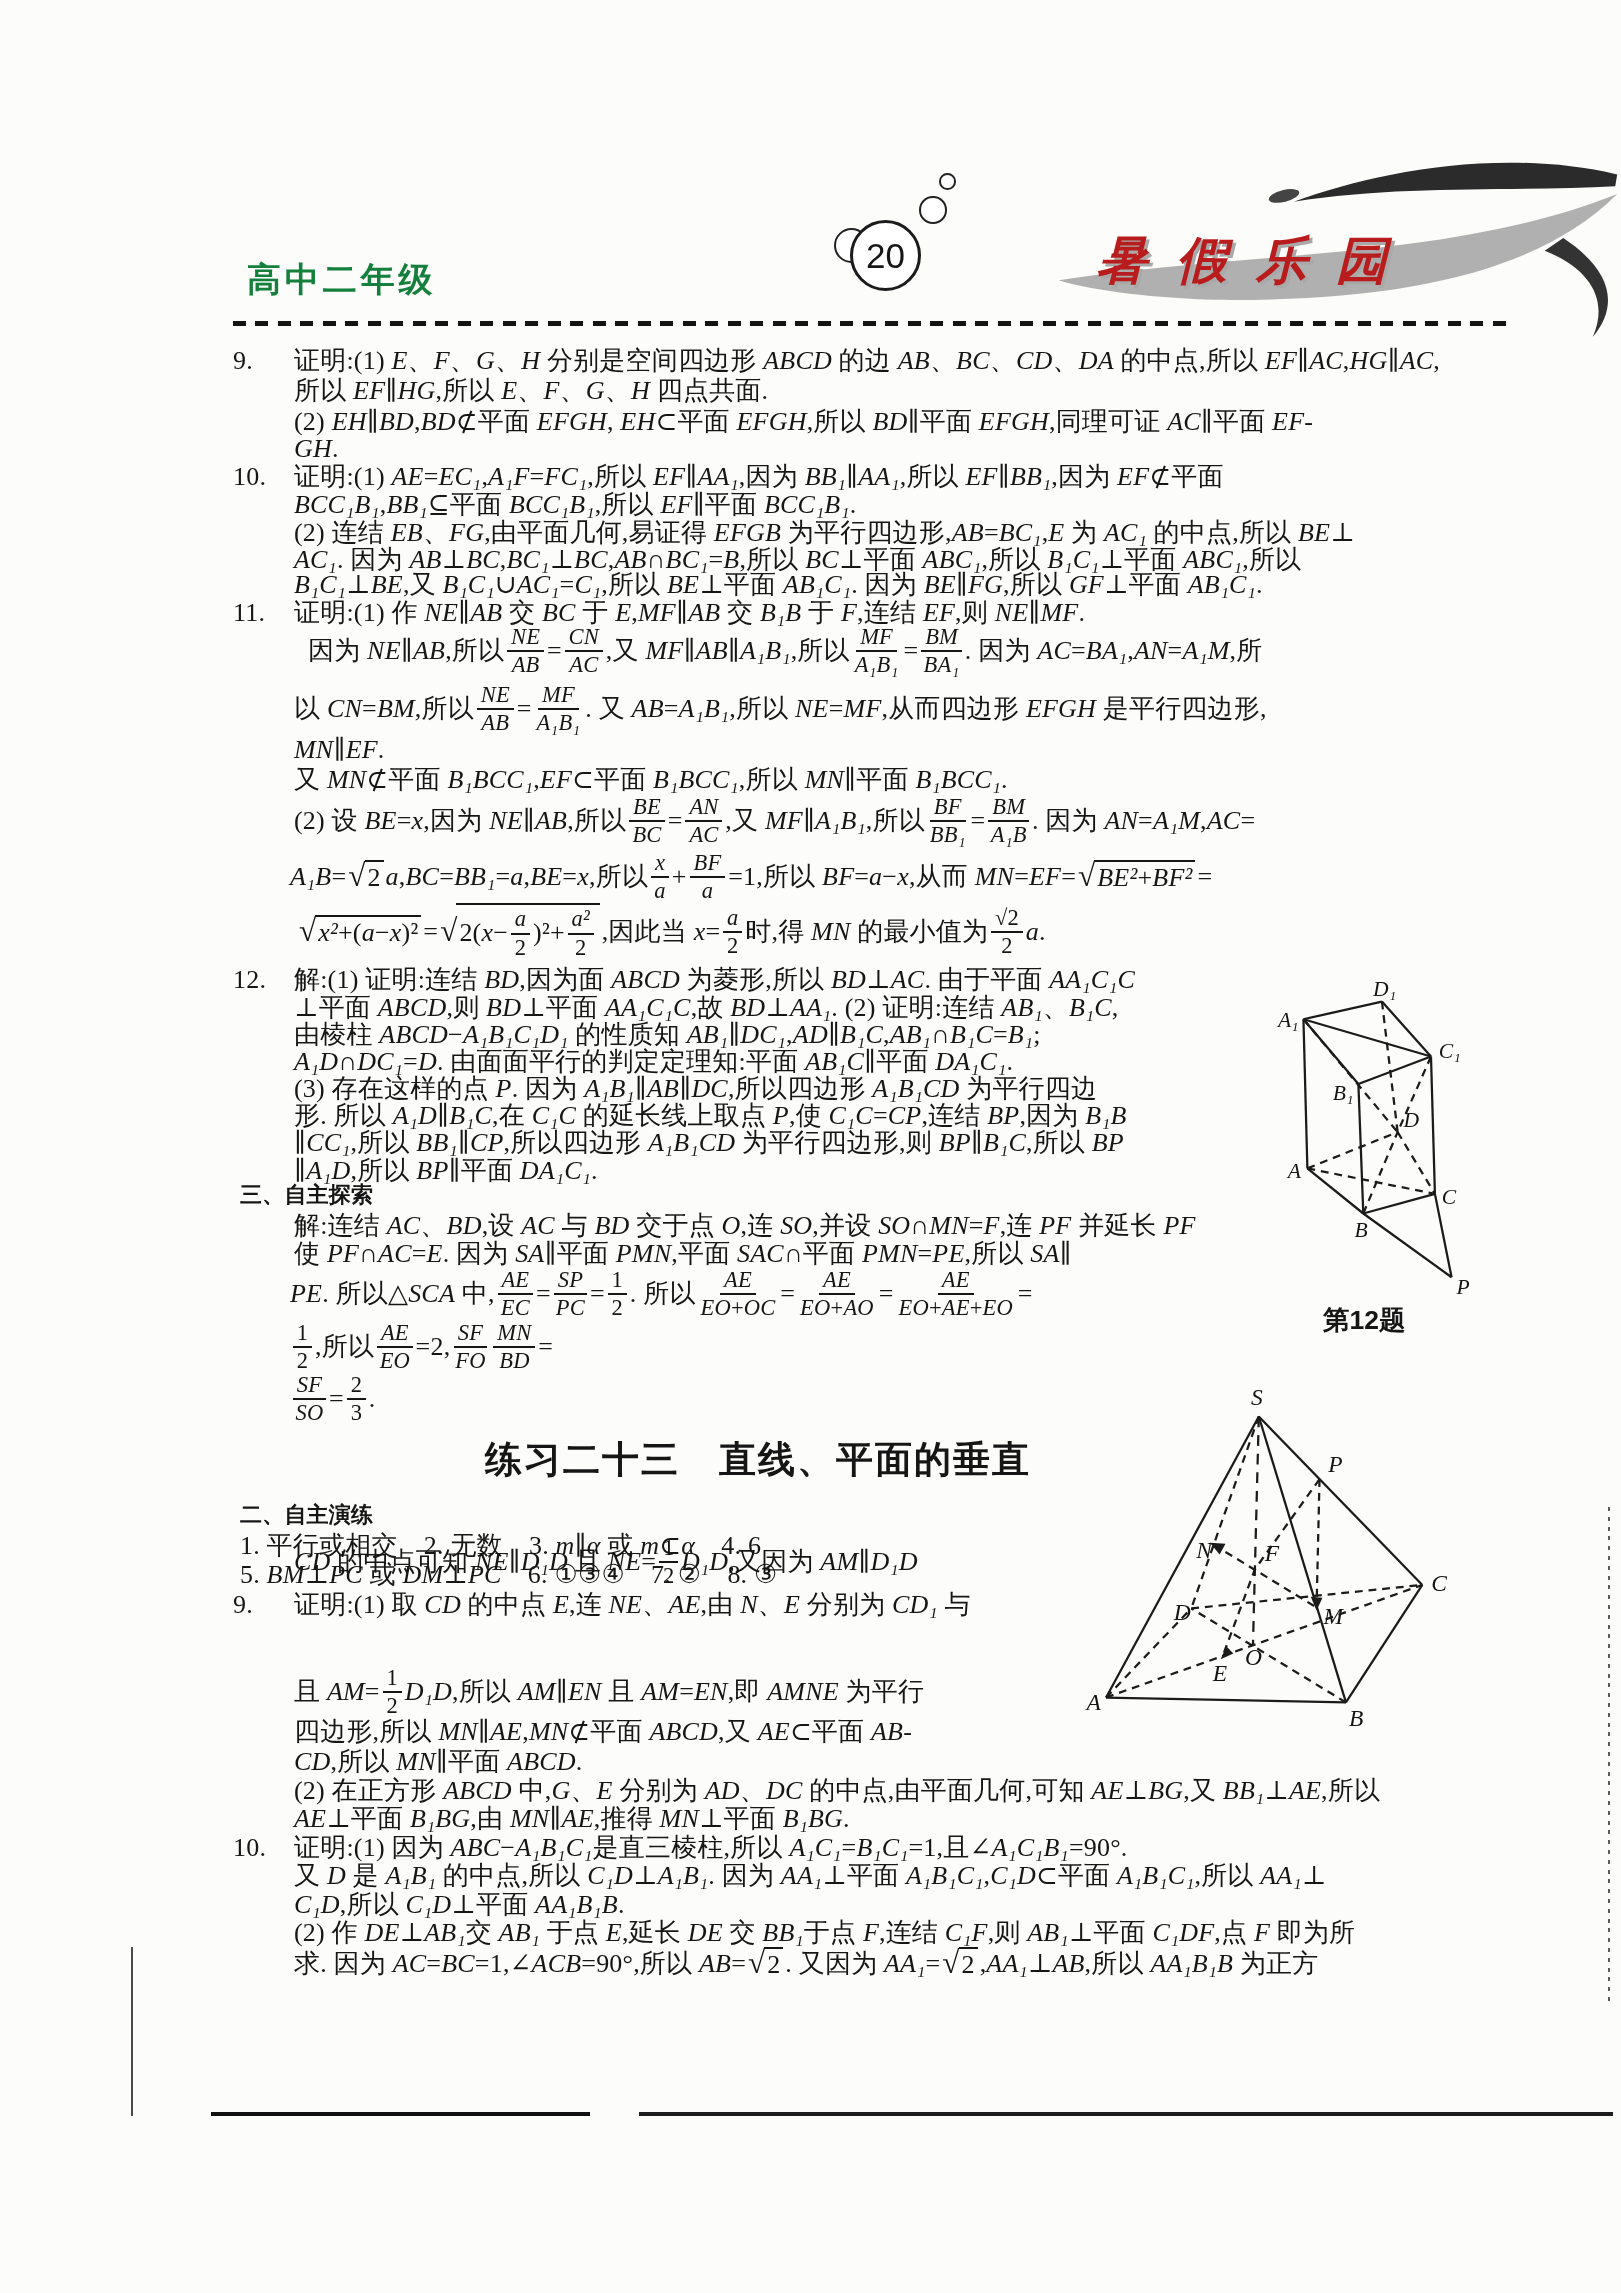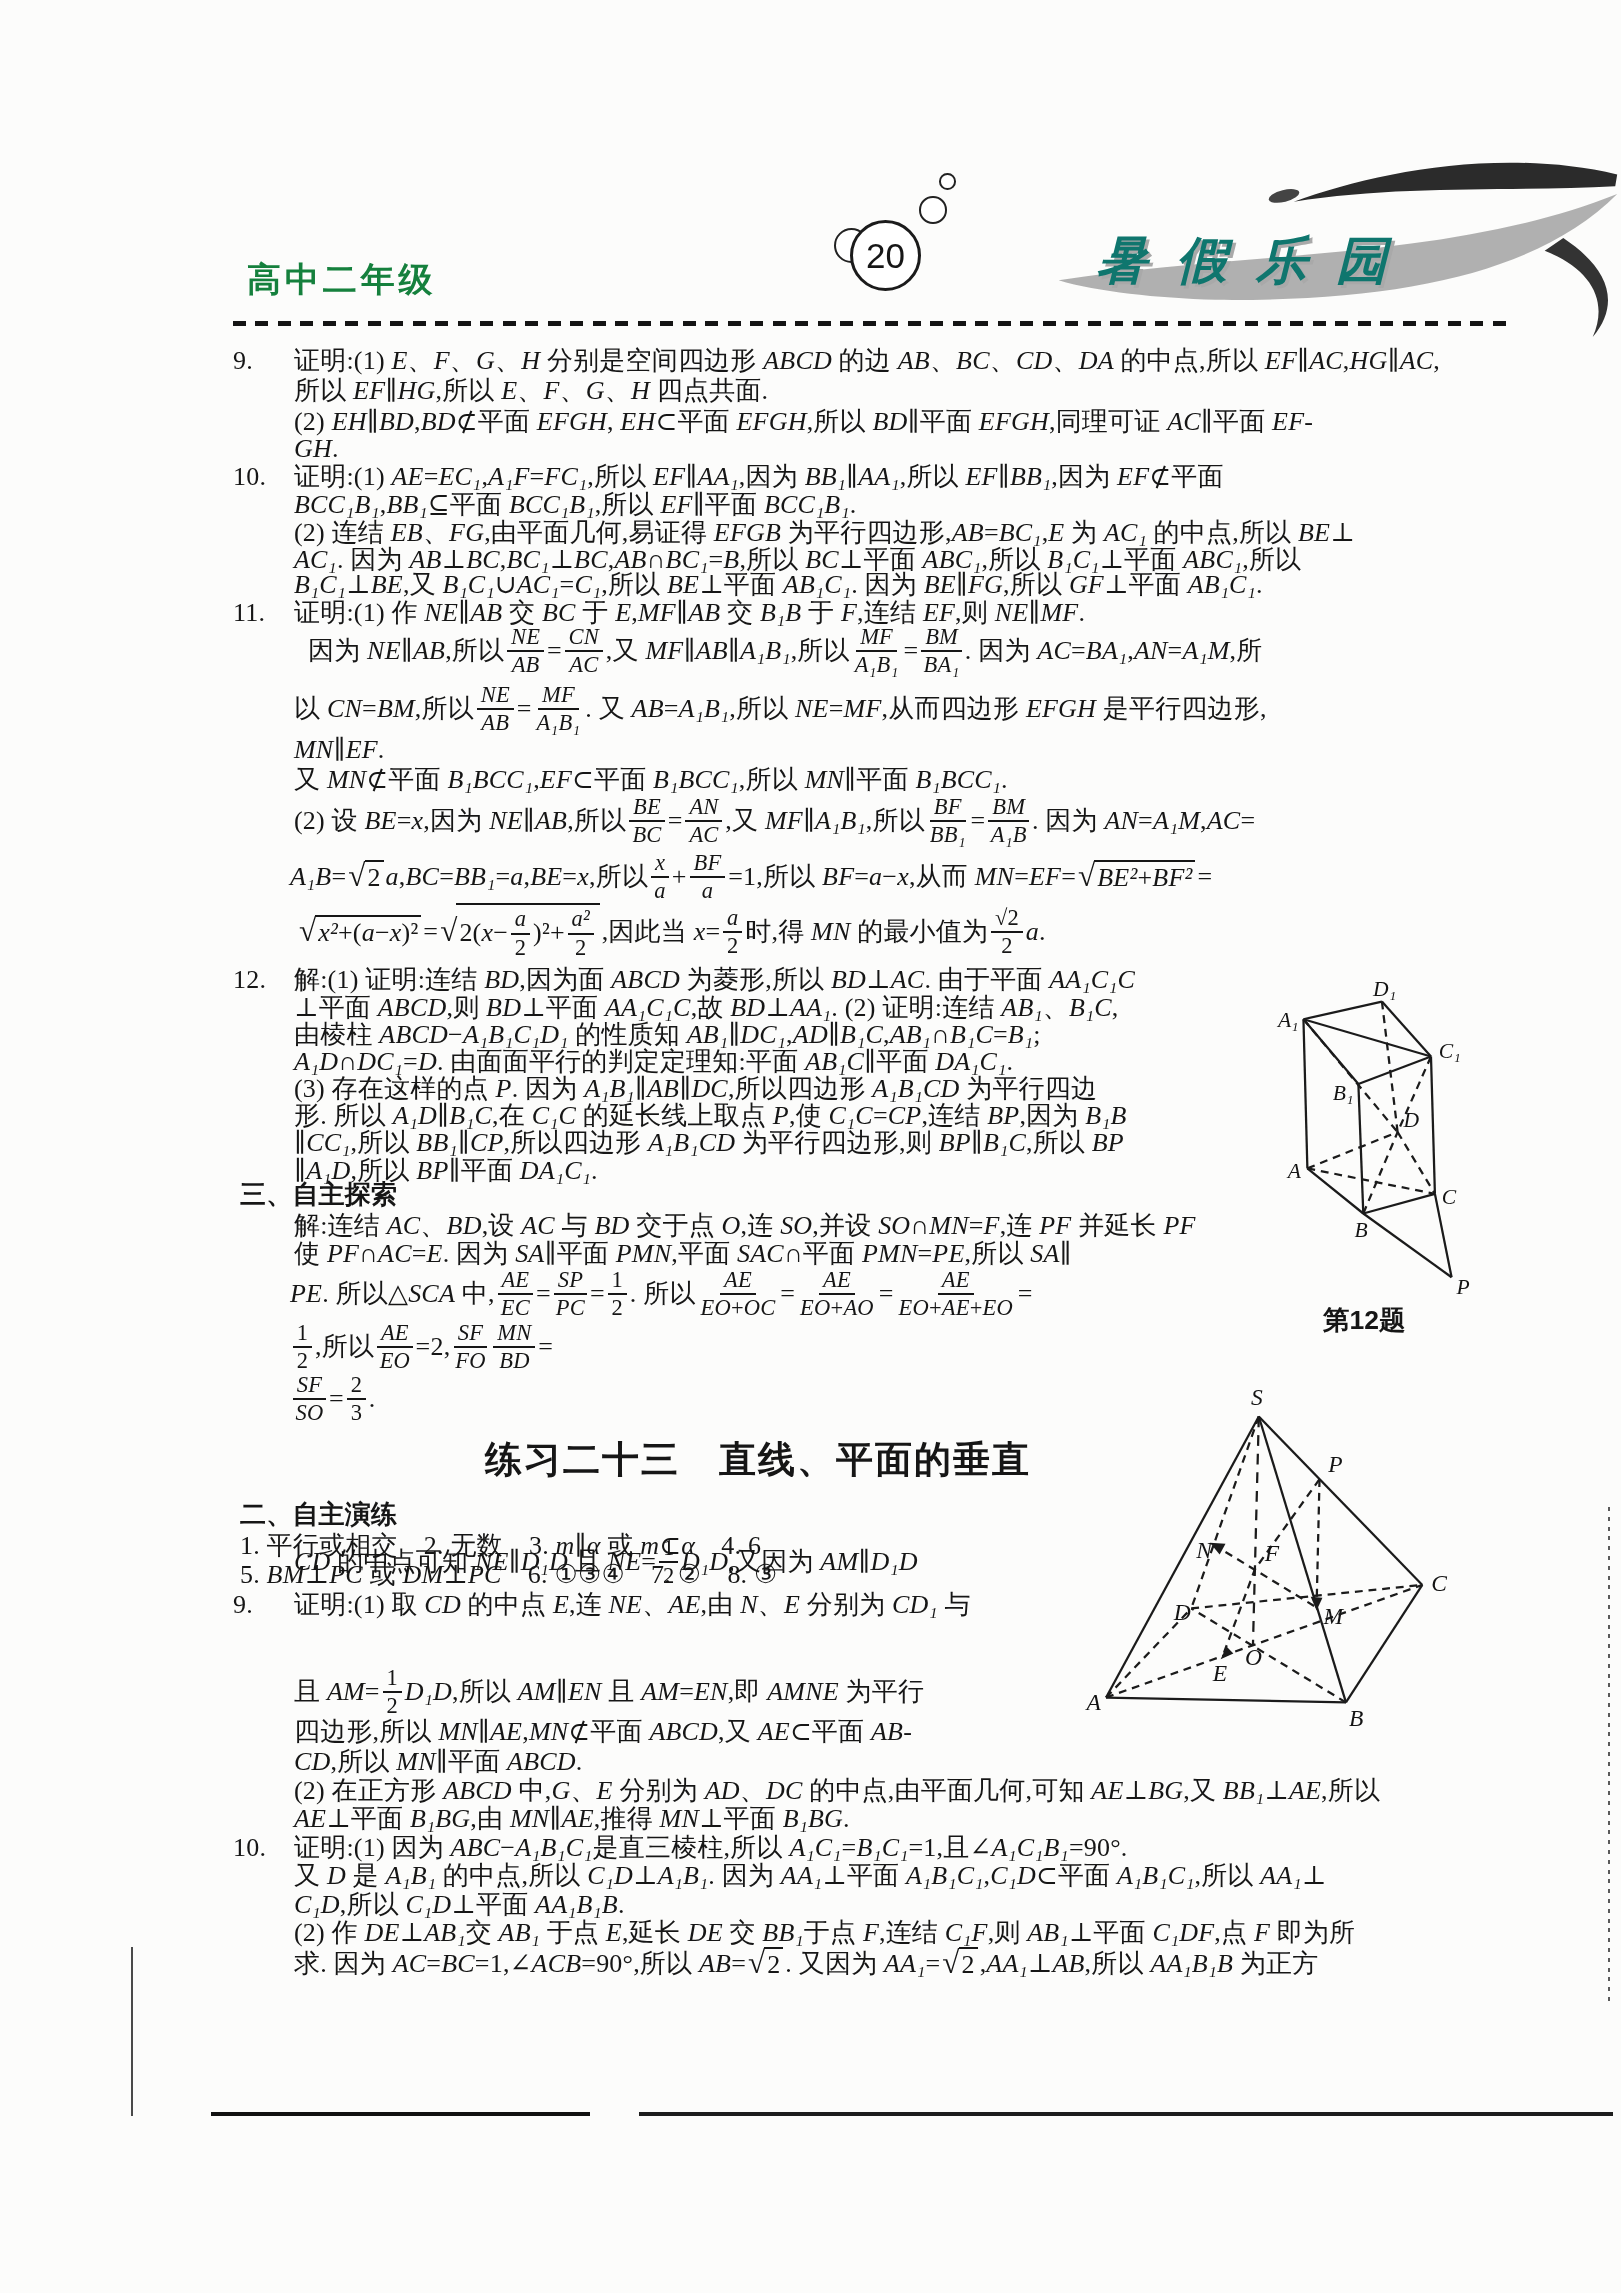--- a/index.html
+++ b/index.html
@@ -11,29 +11,29 @@
   .badge{position:absolute;left:850px;top:220px;width:65px;height:65px;border:3.9px solid #1b1b1b;
          border-radius:50%;display:flex;align-items:center;justify-content:center;font-size:35px;
          background:#fff;z-index:3;font-family:"Liberation Sans","DejaVu Sans",sans-serif;}
   .bub{position:absolute;border-radius:50%;border:2.9px solid #222;background:#fff;}
   .bub.b1{left:834px;top:228px;width:31px;height:31px;z-index:2;}
   .bub.b2{left:919px;top:196px;width:23.5px;height:23.5px;z-index:4;}
   .bub.b3{left:939px;top:173px;width:12.7px;height:12.7px;border-width:2px;z-index:4;}
   .logo{position:absolute;left:990px;top:145px;width:637px;height:196px;}
   .logo svg{position:absolute;left:0;top:0;}
   .logo-text{position:absolute;left:106px;top:82px;font-size:51px;font-weight:700;font-style:italic;
-             letter-spacing:29px;color:#0f766e;text-shadow:2.9px 2.9px 0 #a9a9a9;white-space:nowrap;
+             letter-spacing:29px;color:#b91c1c;text-shadow:2.9px 2.9px 0 #a9a9a9;white-space:nowrap;
              font-family:"Liberation Sans","DejaVu Sans",sans-serif;}
   .divider{position:absolute;left:233px;top:321px;width:1280px;height:4.9px;
            background:repeating-linear-gradient(90deg,#141414 0 12.7px,transparent 12.7px 22.5px);}
   
   .tline{position:absolute;display:flex;align-items:center;white-space:nowrap;
          font-size:26px;line-height:1.15;letter-spacing:0.2px;}
   .tline .num{display:inline-block;width:61px;}
-  .tline.h{font-weight:700;font-size:26px;font-family:Liberation Mono, monospace;}
+  .tline.h{font-weight:700;font-size:22px;font-family:Liberation Sans, sans-serif;}
   .tline.title{font-weight:700;font-size:37px;letter-spacing:2px;
                font-family:"Liberation Sans","DejaVu Sans",sans-serif;}
   .frac{display:inline-flex;flex-direction:column;align-items:center;font-size:22.5px;line-height:1.12;
         margin:0 2.9px;text-align:center;}
   .frac .fr-top{border-bottom:2px solid #161616;padding:0 3.9px 1px;}
   .frac .fr-bot{padding:0 2px;}
   .sqrt{display:inline-flex;align-items:center;margin:0 2px;}
   .sqrt .rad{font-size:1.2em;line-height:.9;margin-right:-1px;}
   .sqrt .sq-body{border-top:2px solid #161616;padding:1px 2.9px 0;display:inline-flex;align-items:center;}
   i{font-style:italic;}

